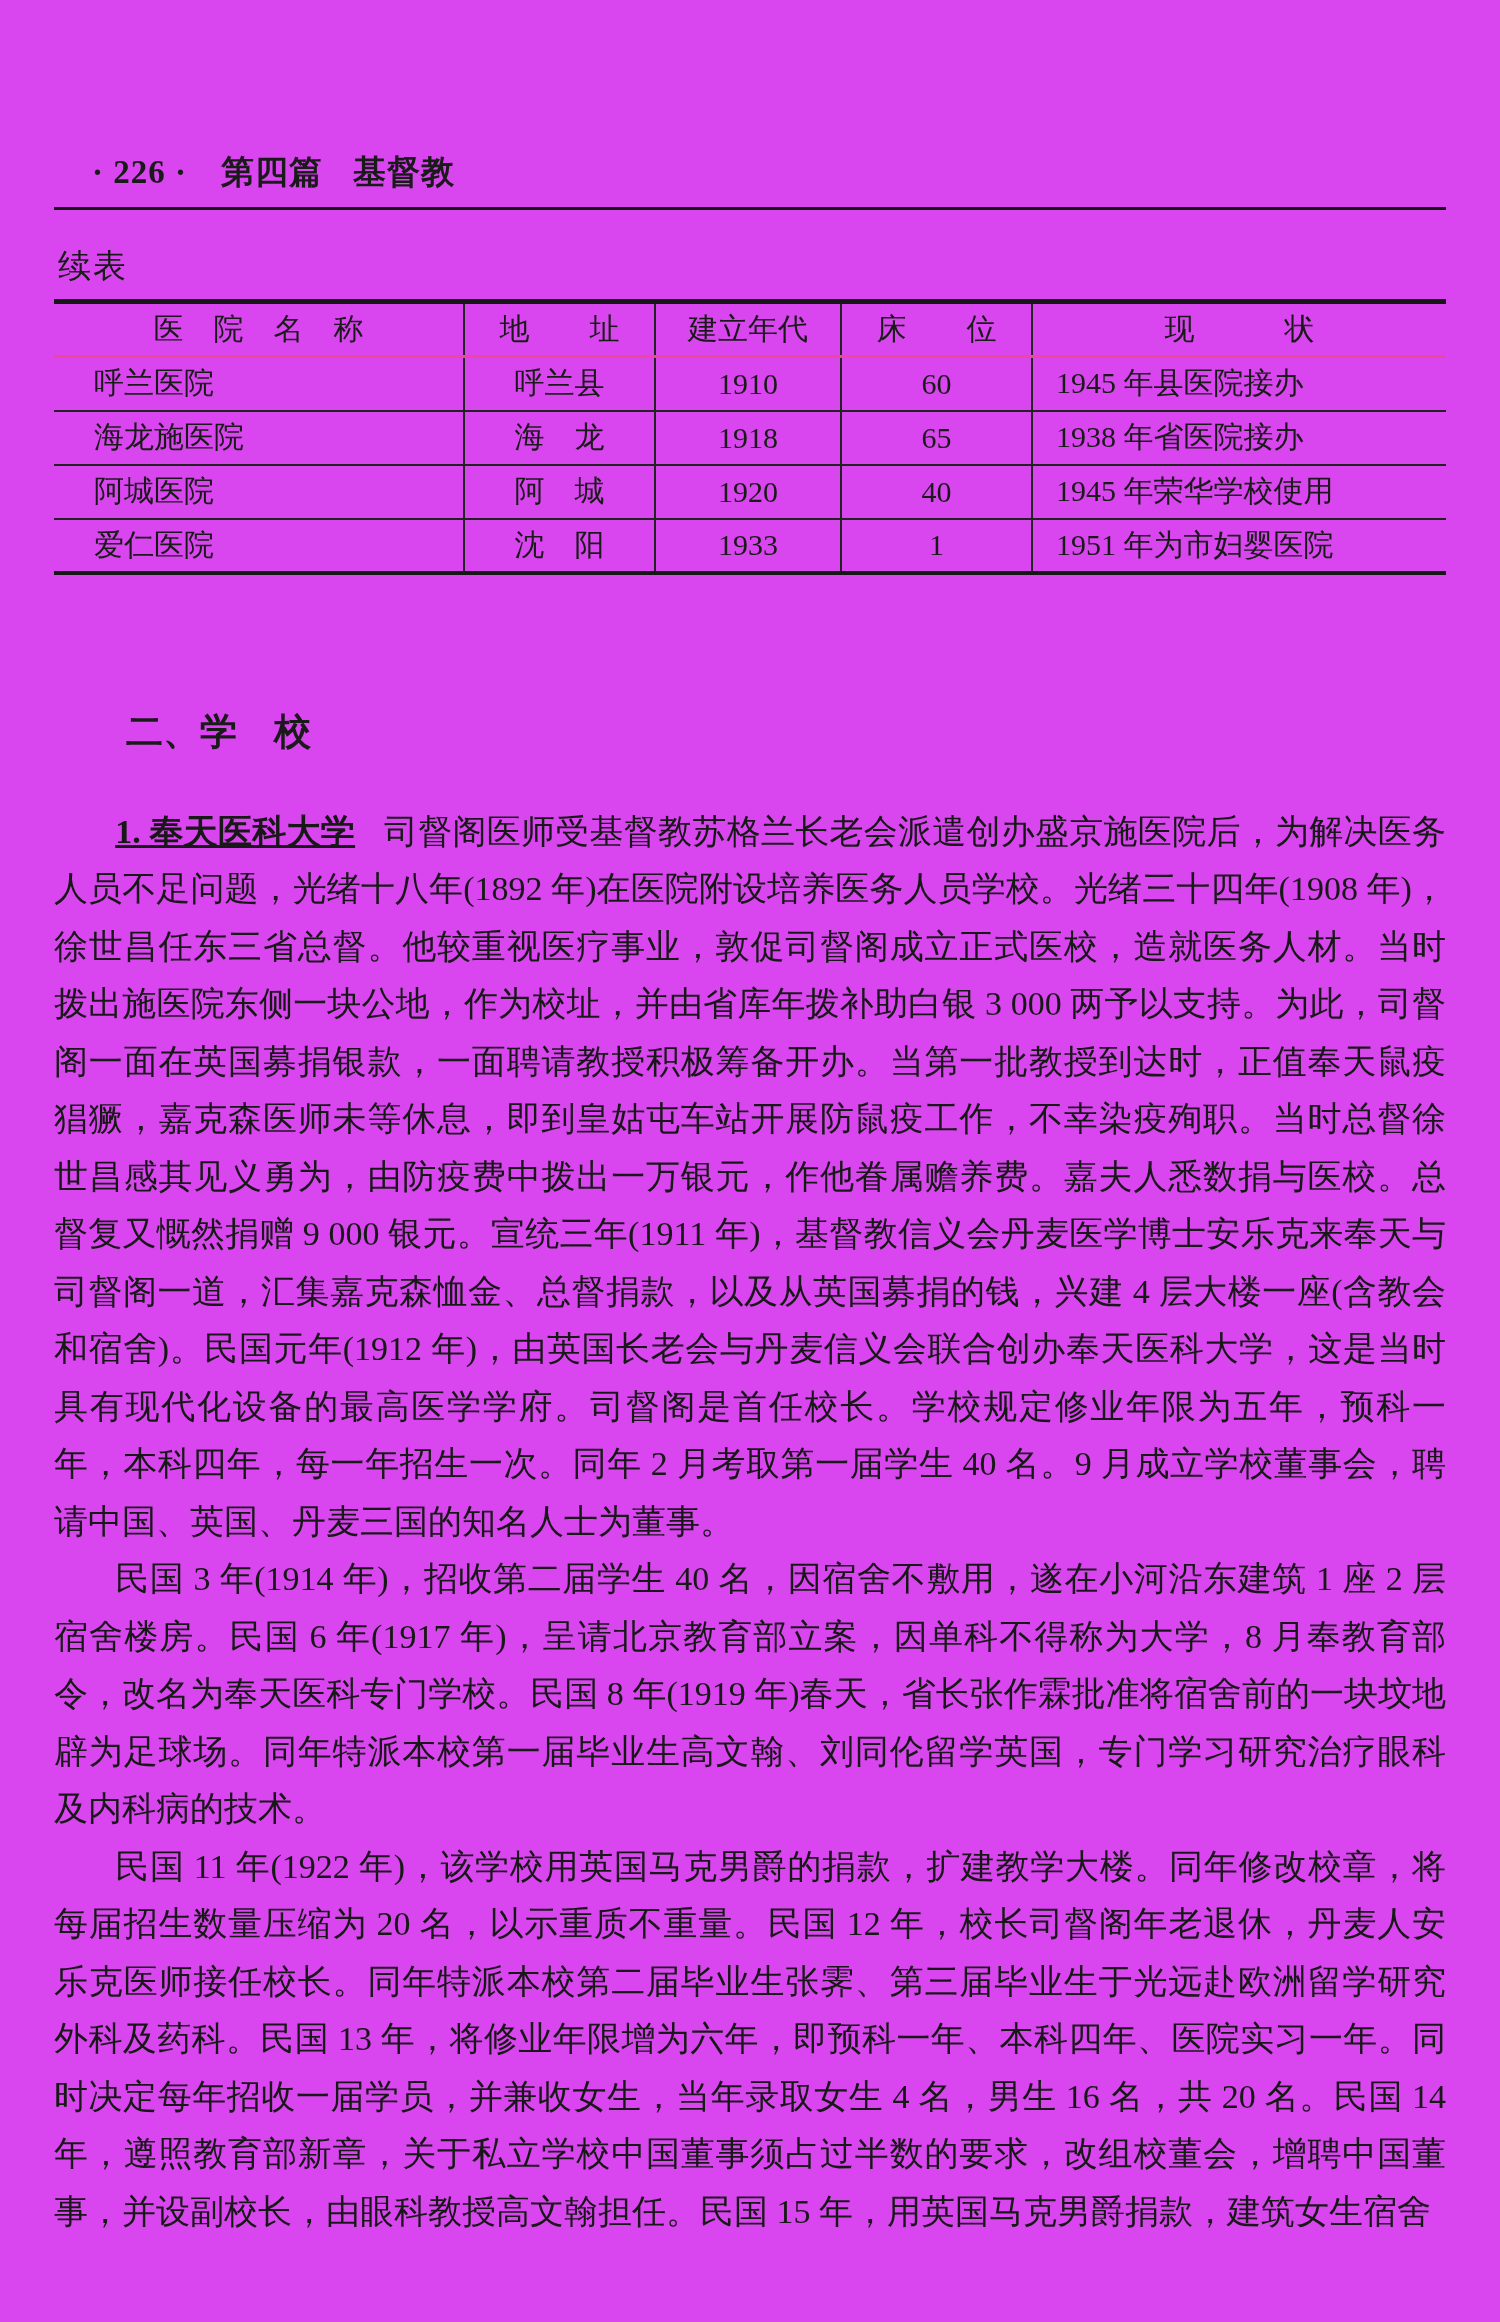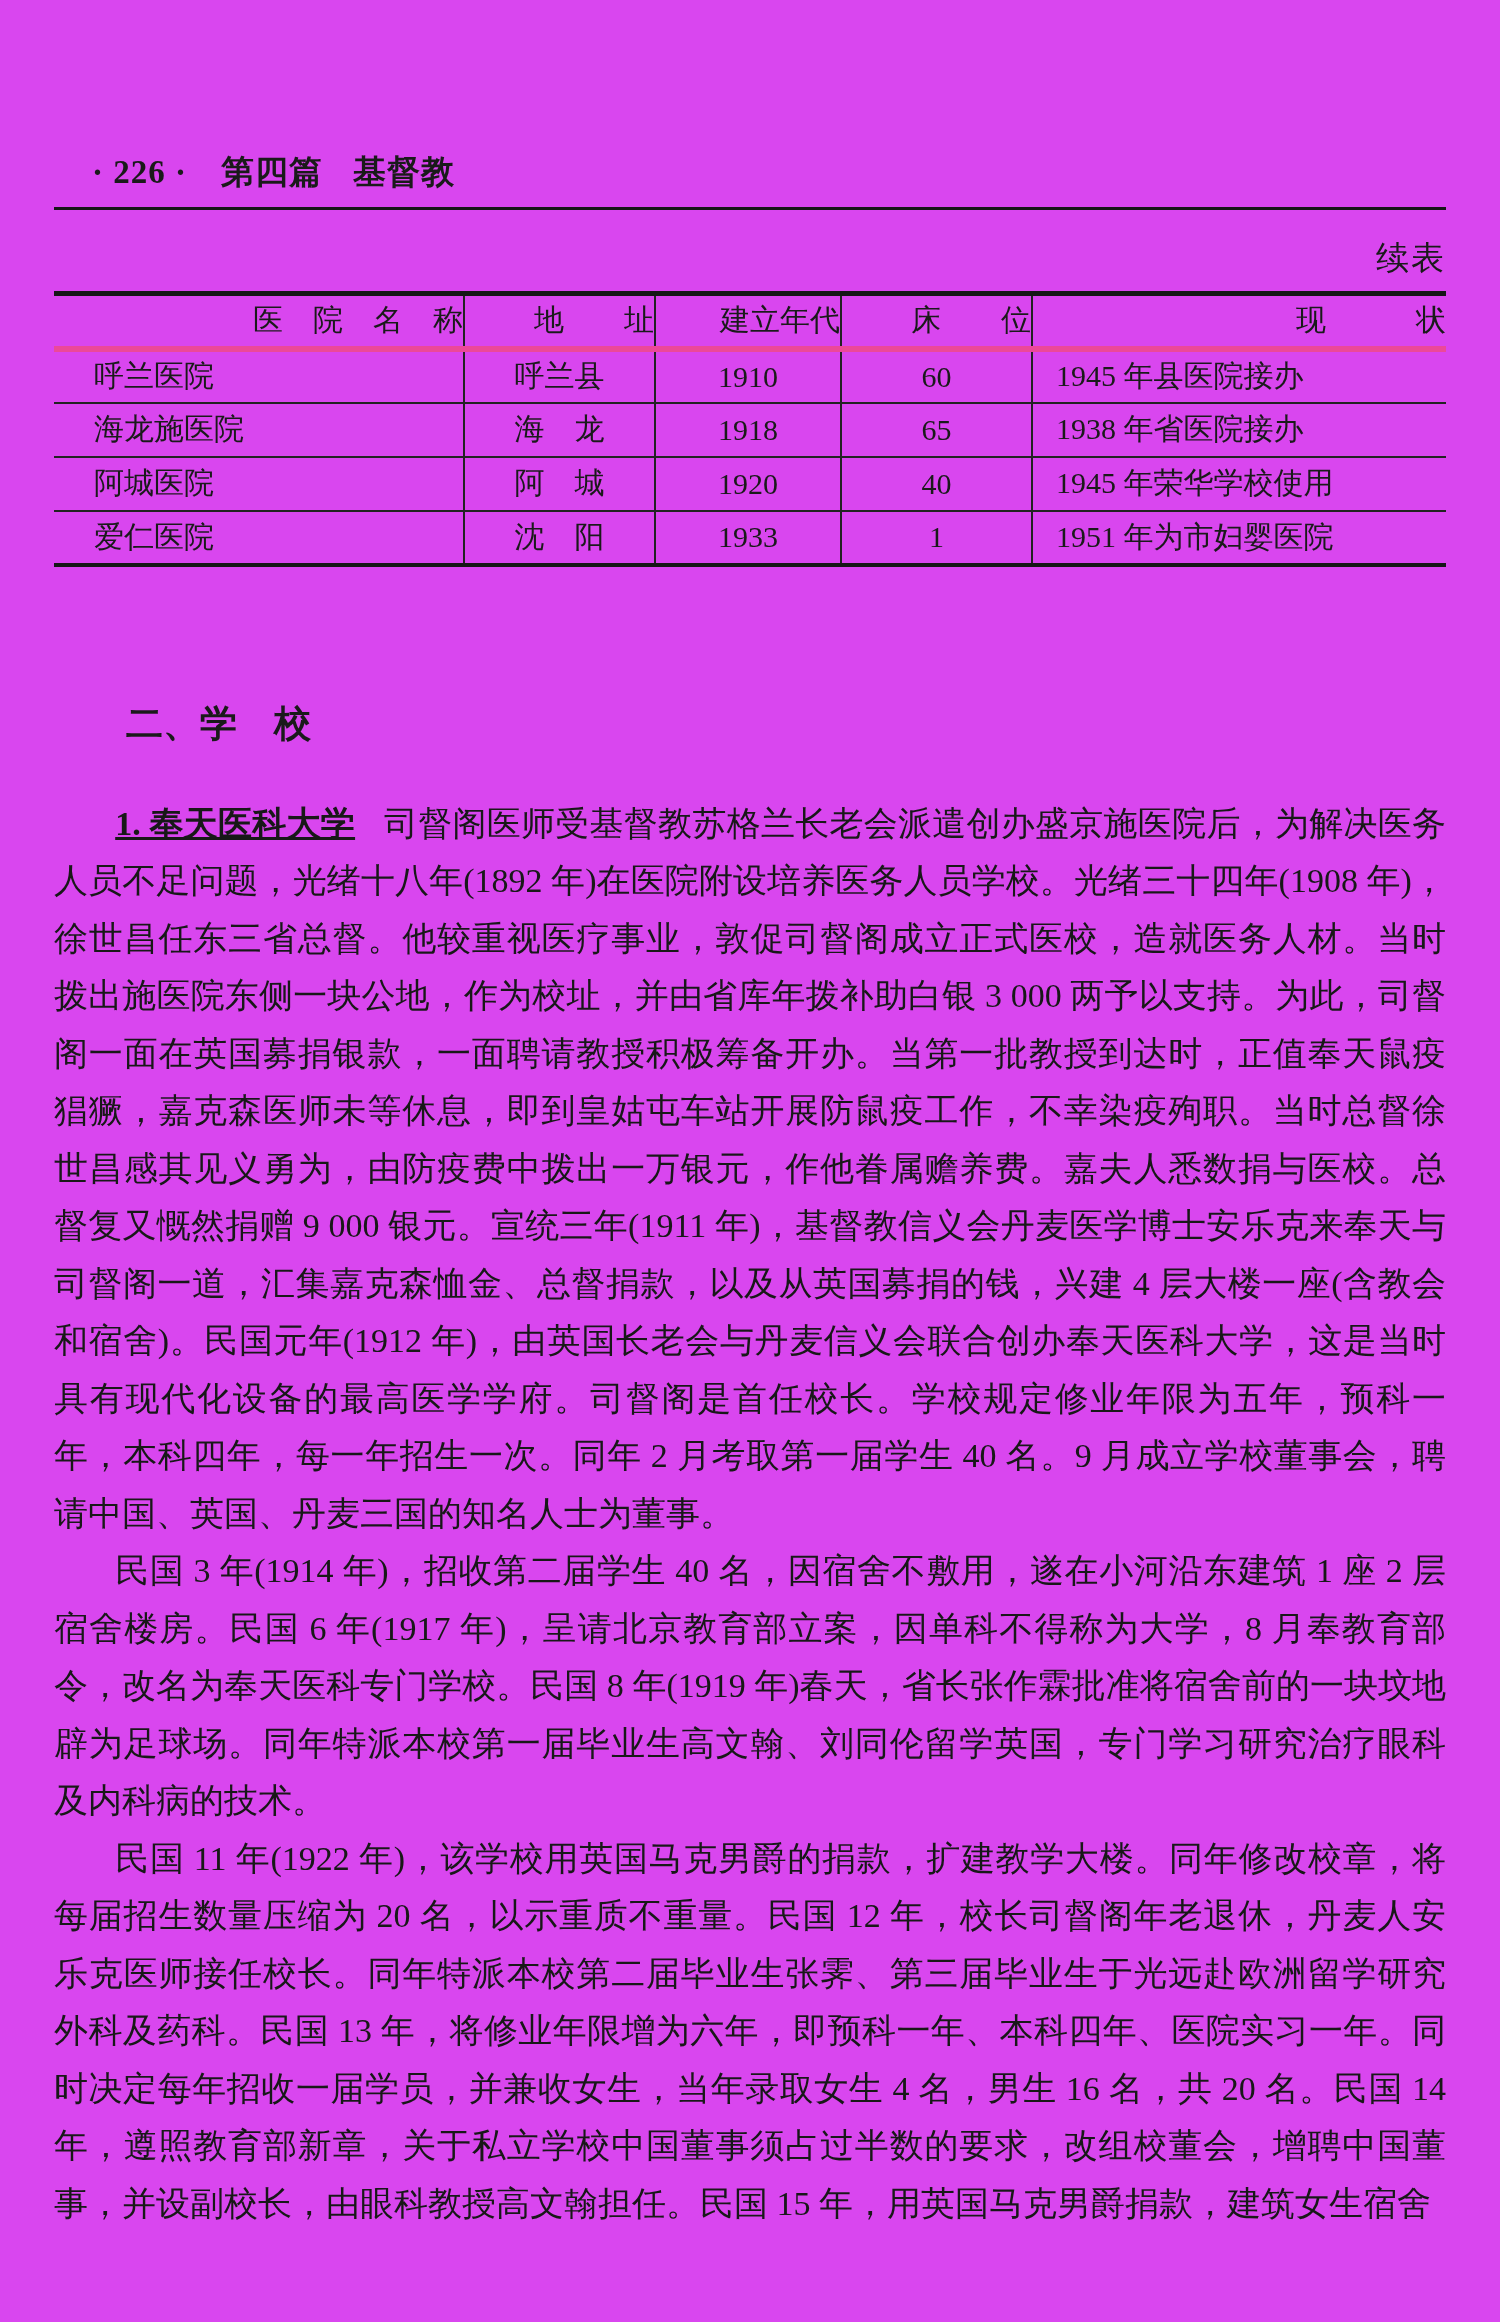--- a/index.html
+++ b/index.html
@@ -28,25 +28,24 @@
     font-size: 33px;
     font-weight: bold;
     letter-spacing: 1px;
     display: flex;
     align-items: baseline;
   }
   .running-head .page-no { margin-right: 34px; }
   .running-head .part    { margin-right: 30px; }
   
   .cont-label {
-    margin-top: 26px;
+    margin-top: 34px;
     padding-left: 4px;
     font-size: 33px;
     letter-spacing: 2px;
-    text-align: right;
   }
   
   table.hospitals {
     margin-top: 10px;
     width: 100%;
     border-collapse: collapse;
     border-top: 5px solid #161616;
     border-bottom: 4px solid #161616;
     font-size: 30px;
   }
@@ -55,21 +54,21 @@
   table.hospitals col.c3 { width: 186px; }
   table.hospitals col.c4 { width: 191px; }
   table.hospitals col.c5 { width: 414px; }
   table.hospitals th, table.hospitals td {
     font-weight: normal;
     height: 54px;
     text-align: center;
     vertical-align: middle;
     border-bottom: 2px solid #222;
   }
-  table.hospitals th { height: 55px; border-bottom: 6px solid #ec4899; text-align: right; }
+  table.hospitals th { height: 55px; border-bottom: 3px solid #ec4899; }
   table.hospitals tr:last-child td { border-bottom: none; }
   table.hospitals th + th,
   table.hospitals td + td { border-left: 2px solid #222; }
   table.hospitals td.name-cell   { text-align: left; padding-left: 40px; }
   table.hospitals td.status-cell { text-align: left; padding-left: 23px; }
   table.hospitals th.name-head   { letter-spacing: 0; }
   
   .section-heading {
     margin: 132px 0 0 72px;
     font-size: 37px;

